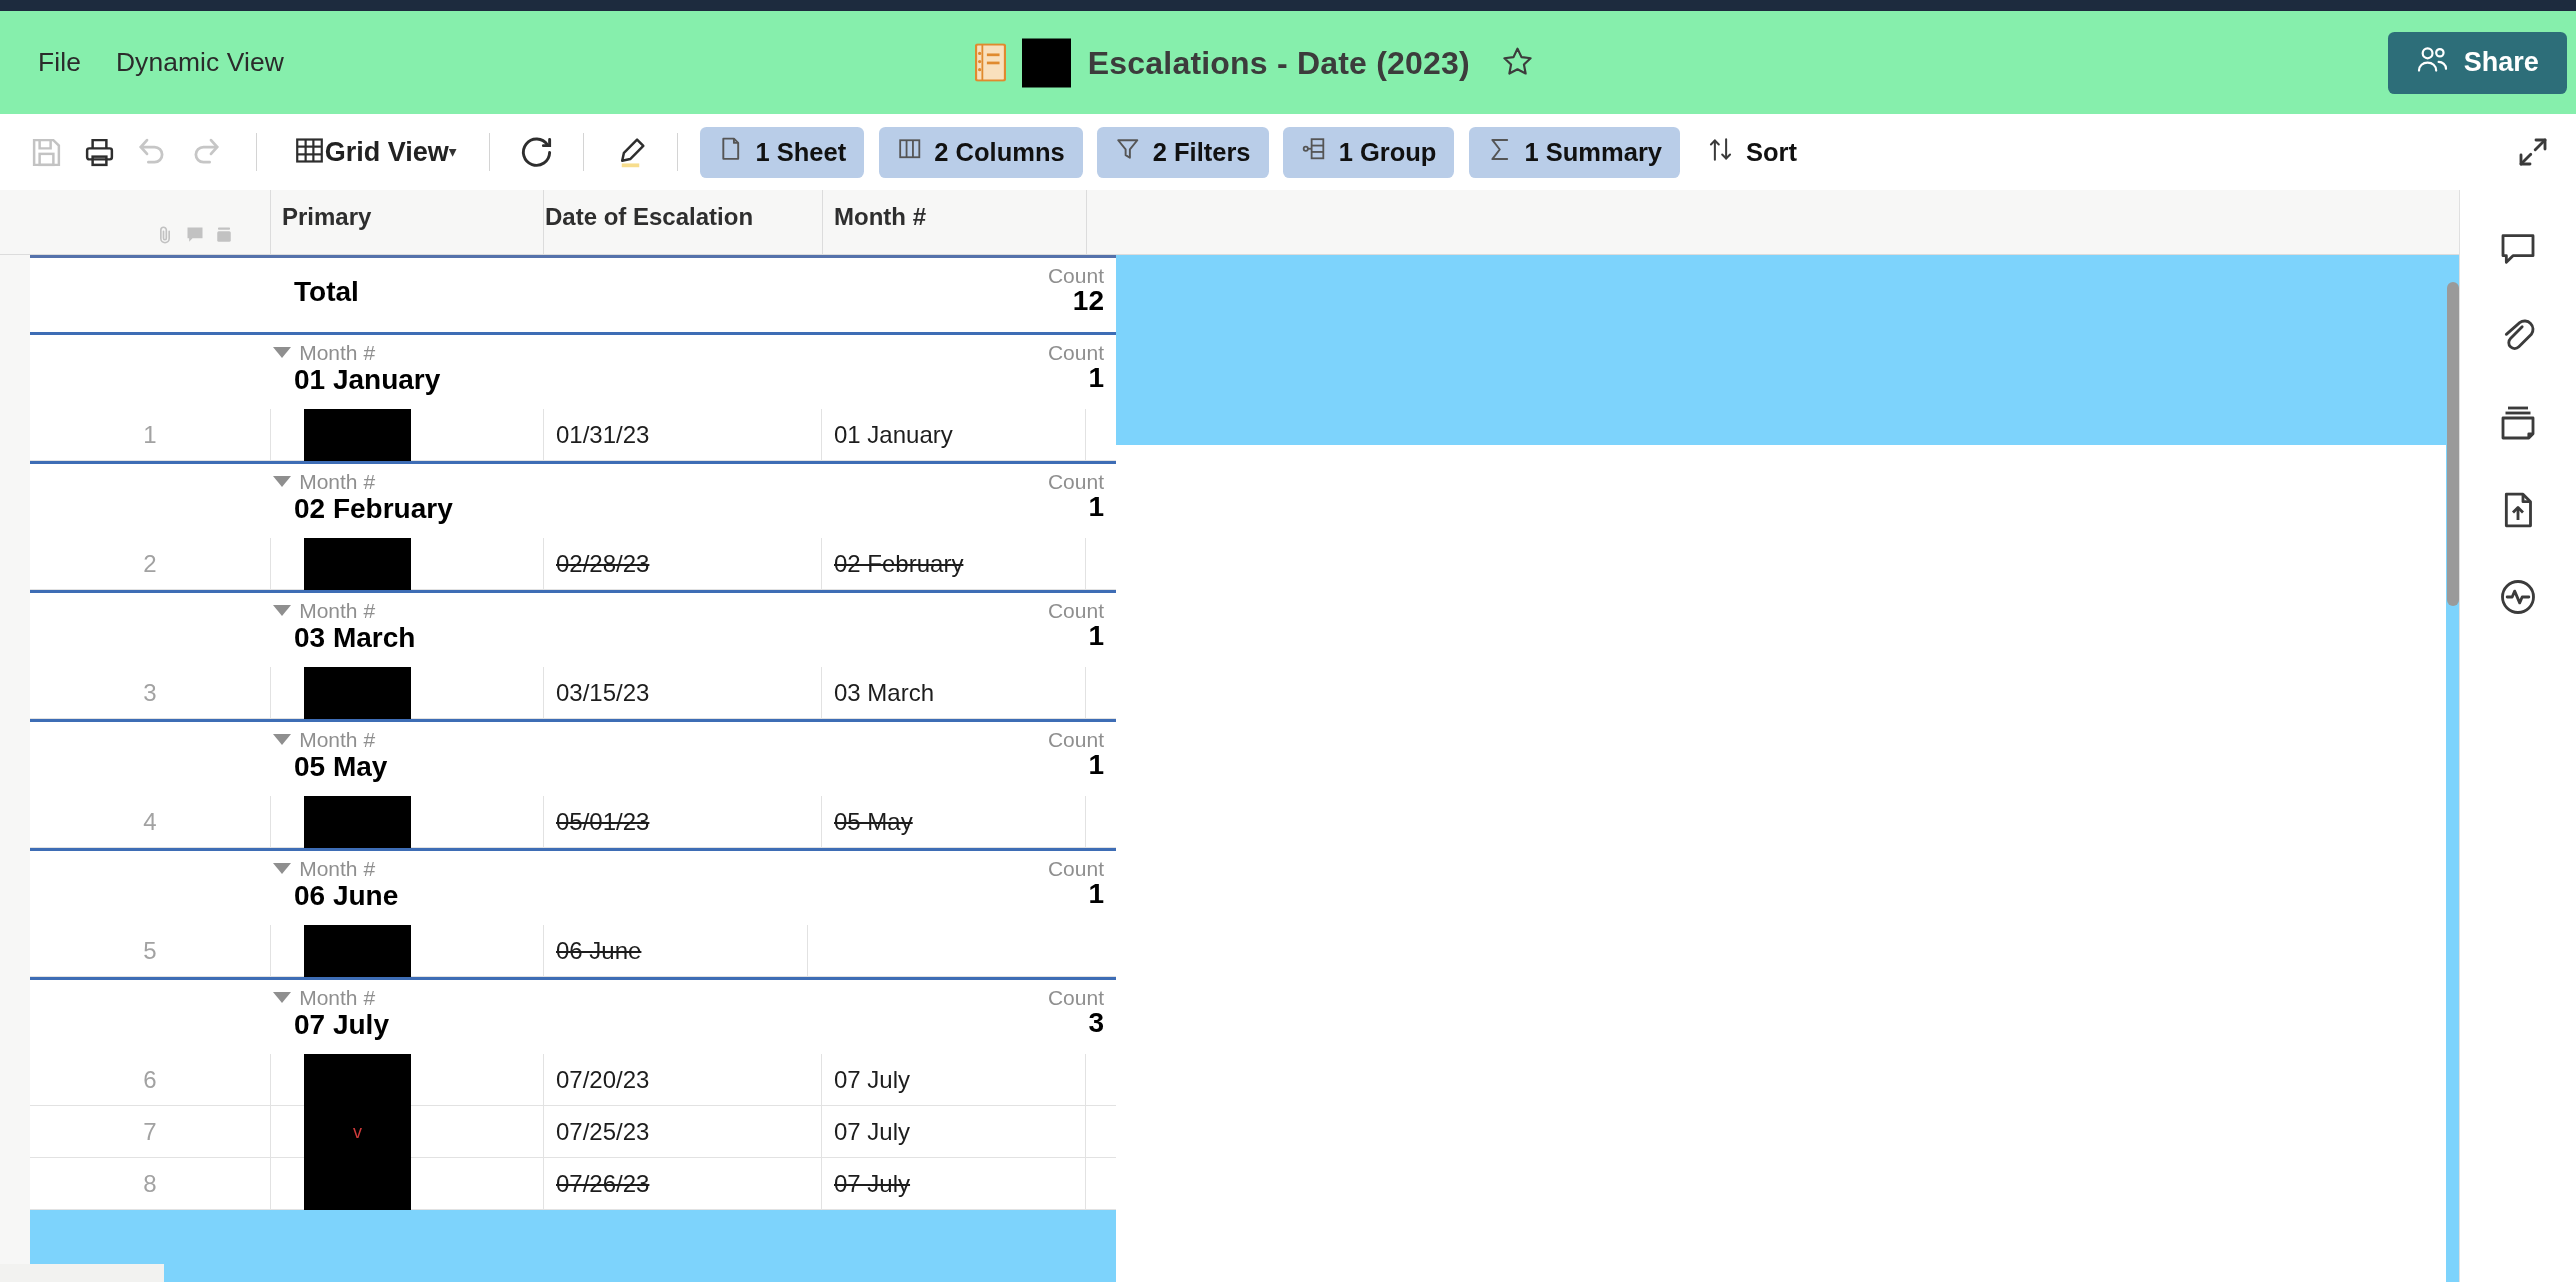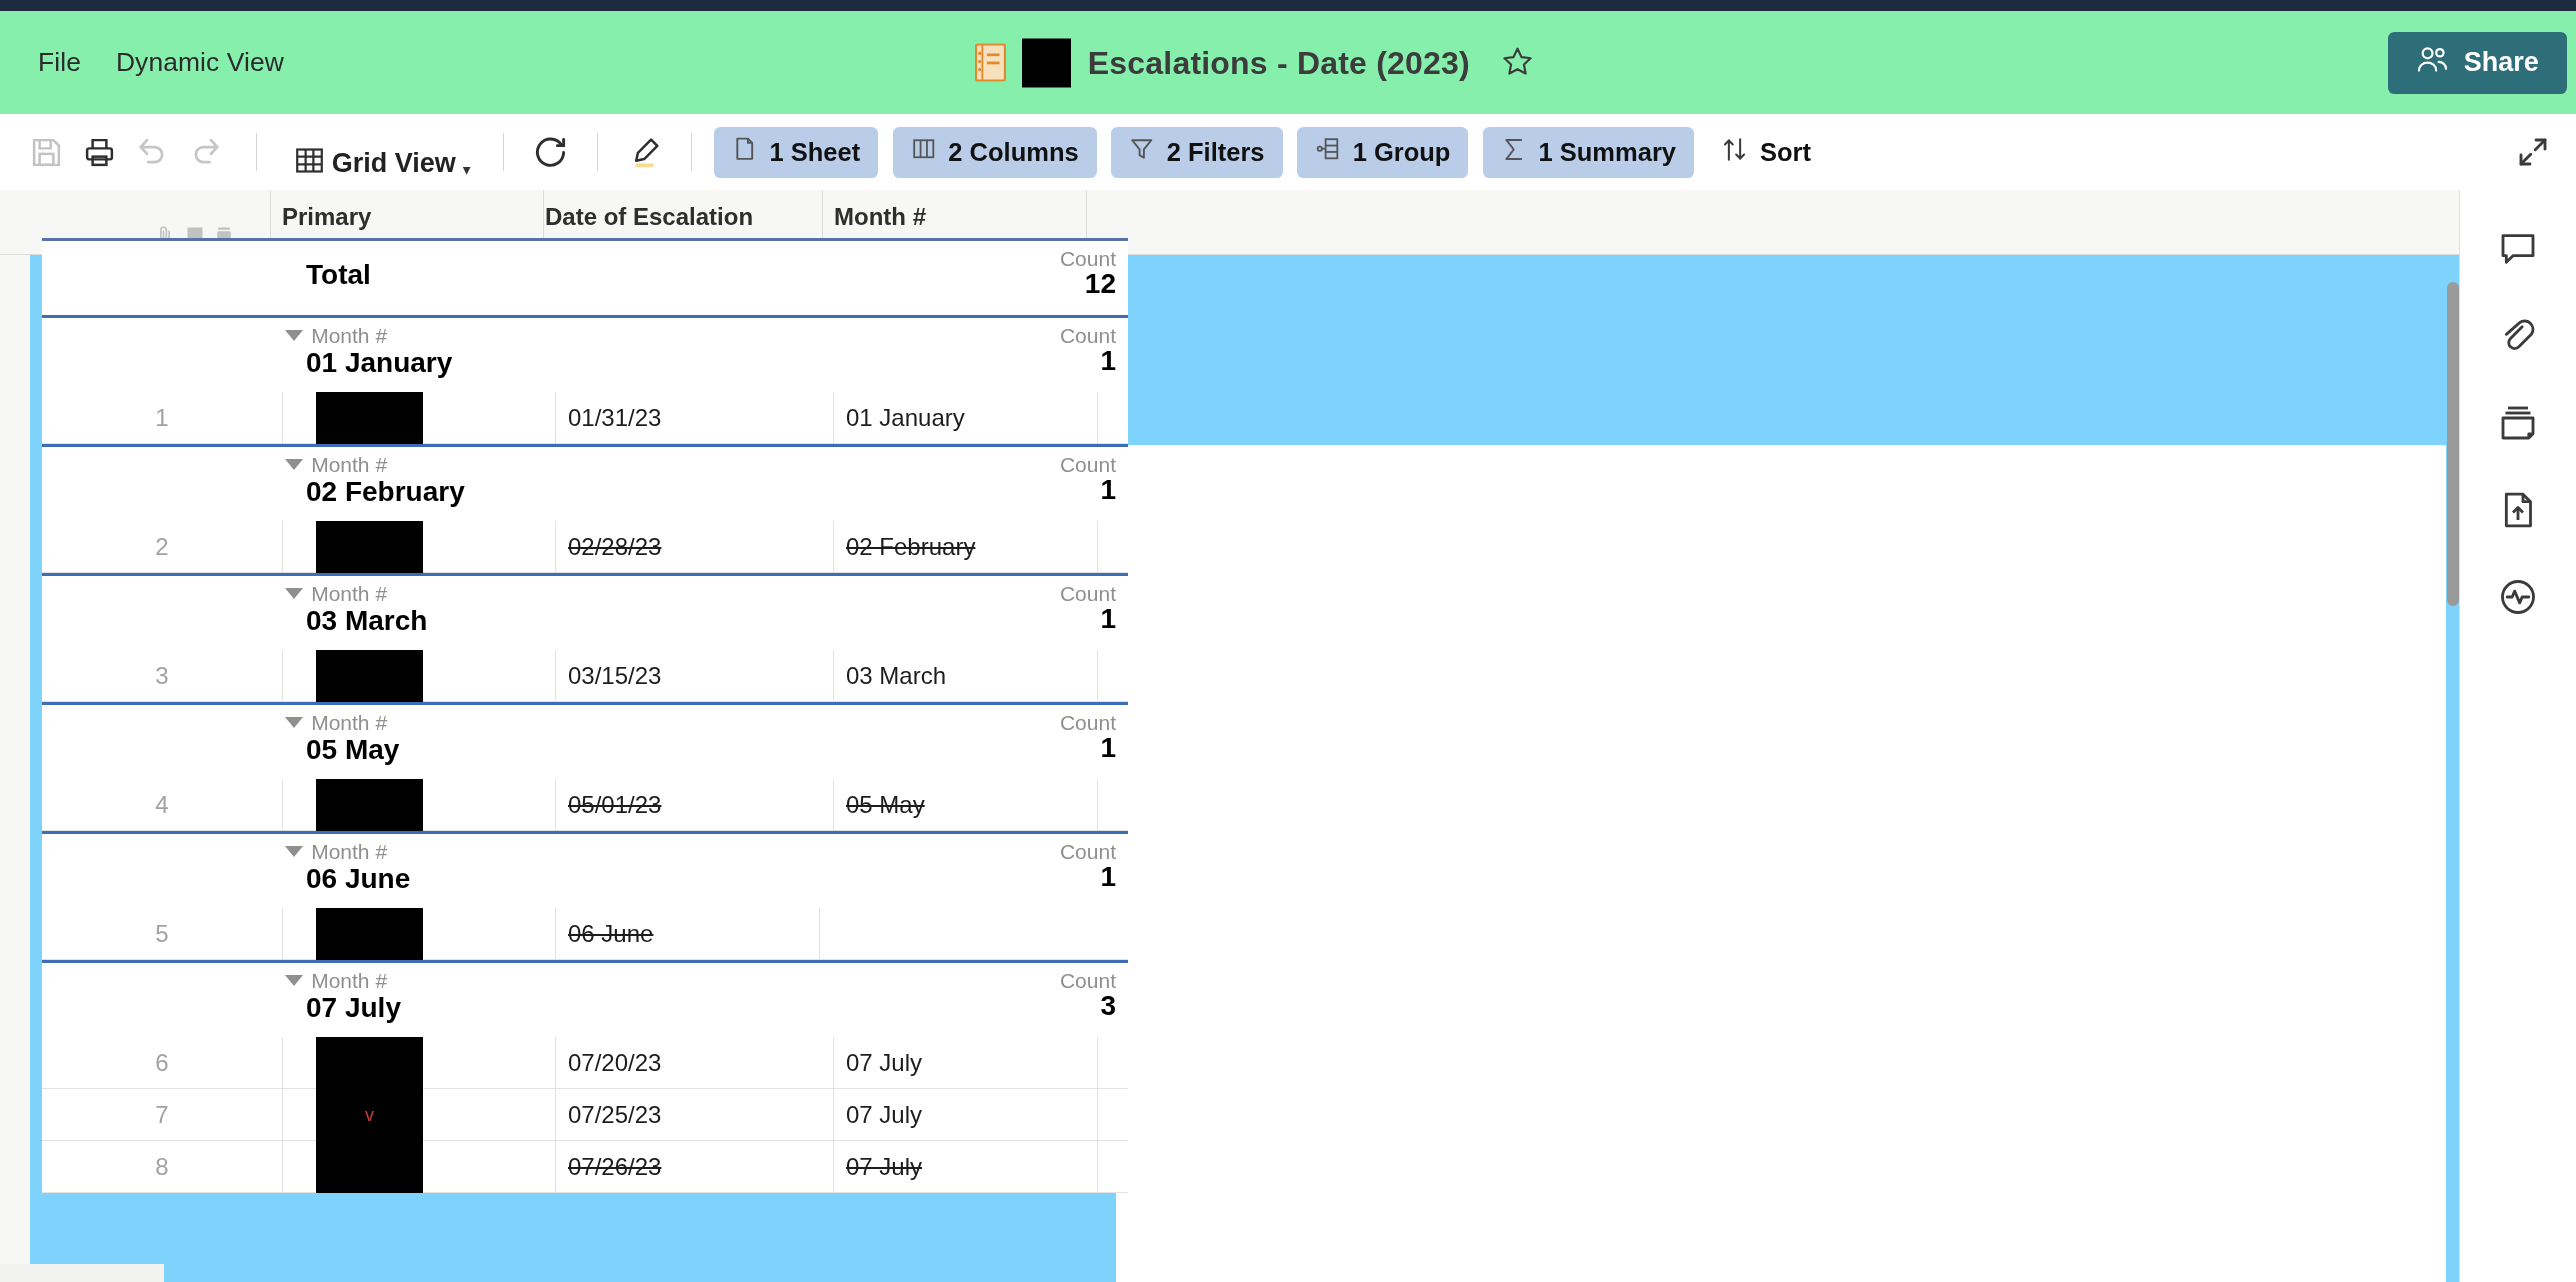--- a/index.html
+++ b/index.html
@@ -68,21 +68,21 @@
   }
   .tb-icon {
     width: 53px; height: 53px;
     display: flex; align-items: center; justify-content: center;
     cursor: pointer; flex: none;
   }
   .tb-sep {
     width: 0.9px; height: 38px; background: #d4d4d4; flex: none;
   }
   .viewsel {
-    display: flex; align-items: flex-end; gap: 7px;
+    display: flex; align-items: center; gap: 0;
     padding: 0 12.8px; height: 53px; cursor: pointer; flex:none;
   }
   .viewsel-label { font-size: 27px; font-weight: bold; color: #222; white-space: nowrap; }
   .caret { font-size: 15.5px; color: #333; }
 
   .chip {
     display: flex; align-items: center; gap: 12px;
     height: 51px; padding: 0 18px;
     background: #b9cde8; border-radius: 6.4px;
     font-size: 25.5px; font-weight: bold; color: #111;
@@ -124,22 +124,22 @@
   .ch-icons {
     position: absolute; left: 155px; top: 35px;
     display: flex; gap: 10px; align-items: center;
   }
   .ch-primary { left: 271px; width: 273px; padding-left: 11px; border-right: 0.9px solid #dcdcdc; }
   .ch-date    { left: 545px; width: 278px; border-right: 0.9px solid #dcdcdc; }
   .ch-month   { left: 823px; width: 264px; padding-left: 11px; border-right: 0.9px solid #dcdcdc; }
 
   
   .gridbody {
-    position: absolute; top: 48px; left: 0;
-    width: 2459px; height: 1027px; padding-left: 12px;
+    position: absolute; top: 65px; left: 0;
+    width: 2459px; height: 1027px;
   }
 
   
   .grouprow {
     position: relative; width: 1086px; margin-left: 30px;
     height: 77px; background: #ffffff;
     border-top: 3.6px solid #3e6db5;
   }
   .grouprow.total { border-top: 3.6px solid #5572ab; }
   .gr-label {

